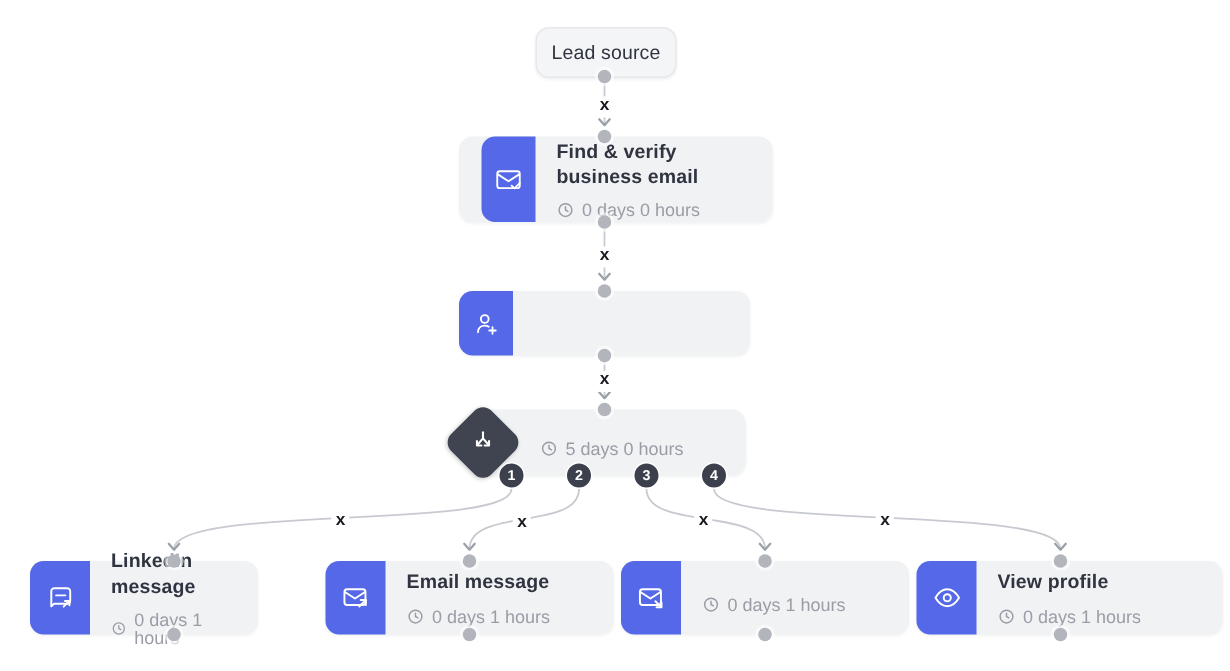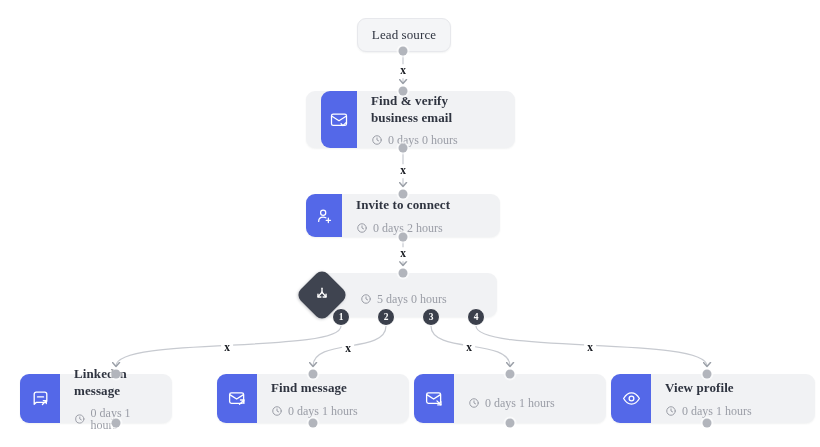--- a/index.html
+++ b/index.html
@@ -1,17 +1,17 @@
 <!DOCTYPE html>
 <html><head>
 <meta charset="utf-8">
 <style>
   html,body{margin:0;padding:0;background:#fff;}
   .canvas{position:relative;width:820px;height:447px;background:#ffffff;overflow:hidden;
-          font-family:Liberation Serif, serif;}
+          font-family:Liberation Sans, sans-serif;}
   .wires{position:absolute;left:0;top:0;width:820px;height:447px;}
   .node{position:absolute;display:flex;align-items:stretch;background:#f1f2f4;border-radius:9px;
         box-shadow:0 1px 2px rgba(25,28,40,.06);cursor:pointer;}
   .icon-box{width:36px;flex:none;border-radius:9px 0 0 9px;background:#5468e8;
             display:flex;align-items:center;justify-content:center;}
   .bottom-node .icon-box{width:40px;}
   .node .body{display:flex;flex-direction:column;justify-content:center;padding:0 14px;min-width:0;}
   .title{font-size:13px;font-weight:700;color:#2f3440;line-height:1.3;letter-spacing:.1px;}
   .wrap2{max-width:108px;}
   .meta{display:flex;align-items:center;gap:5px;margin-top:8px;font-size:12px;color:#9a9da6;line-height:1;}
@@ -78,30 +78,20 @@
   </div>
 
   <div class="node" style="left:306px;top:194px;width:194px;height:43px;">
     <div class="icon-box">
       <svg width="20" height="20" viewBox="0 0 24 24" fill="none" stroke="#fff" stroke-width="1.5" stroke-linecap="round" stroke-linejoin="round">
         <circle cx="11" cy="8" r="3.1"></circle>
         <path d="M5.6 18.5 c0-3.4 2.6-5.2 5.4-5.2 1.2 0 2.3.3 3.2.9"></path>
         <path d="M17.2 14.6 v5.2 M14.6 17.2 h5.2"></path>
       </svg>
     </div>
-    <div class="body">
-      <div class="title">Invite to connect</div>
-      <div class="meta">
-        <svg width="12" height="12" viewBox="0 0 24 24" fill="none" stroke="#9a9da6" stroke-width="2" stroke-linecap="round">
-          <circle cx="12" cy="12" r="8.5"></circle>
-            <path d="M12 7.8 V12 L15.2 13.8"></path>
-        </svg>
-        <span>0 days 2 hours</span>
-      </div>
-    </div>
   </div>
 
   <div class="node cond-node" style="left:316px;top:273px;width:181px;height:44px;">
     <div class="body">
       <div class="meta">
         <svg width="12" height="12" viewBox="0 0 24 24" fill="none" stroke="#9a9da6" stroke-width="2" stroke-linecap="round">
           <circle cx="12" cy="12" r="8.5"></circle>
             <path d="M12 7.8 V12 L15.2 13.8"></path>
         </svg>
         <span>5 days 0 hours</span>
@@ -142,21 +132,21 @@
   <div class="node bottom-node" style="left:217px;top:374px;width:192px;height:49px;">
     <div class="icon-box">
       <svg width="21" height="21" viewBox="0 0 24 24" fill="none" stroke="#fff" stroke-width="1.5" stroke-linecap="round" stroke-linejoin="round">
         <rect x="3" y="5.5" width="16" height="12" rx="2"></rect>
         <path d="M3.6 7.8 L11 12.6 L18.4 7.8"></path>
         <path d="M14.3 18.7 L19.3 13.7"></path>
         <path d="M15.4 13.7 h3.9 v3.9"></path>
       </svg>
     </div>
     <div class="body">
-      <div class="title">Find message</div>
+      <div class="title">Email message</div>
       <div class="meta">
         <svg width="12" height="12" viewBox="0 0 24 24" fill="none" stroke="#9a9da6" stroke-width="2" stroke-linecap="round">
           <circle cx="12" cy="12" r="8.5"></circle>
             <path d="M12 7.8 V12 L15.2 13.8"></path>
         </svg>
         <span>0 days 1 hours</span>
       </div>
     </div>
   </div>
 

